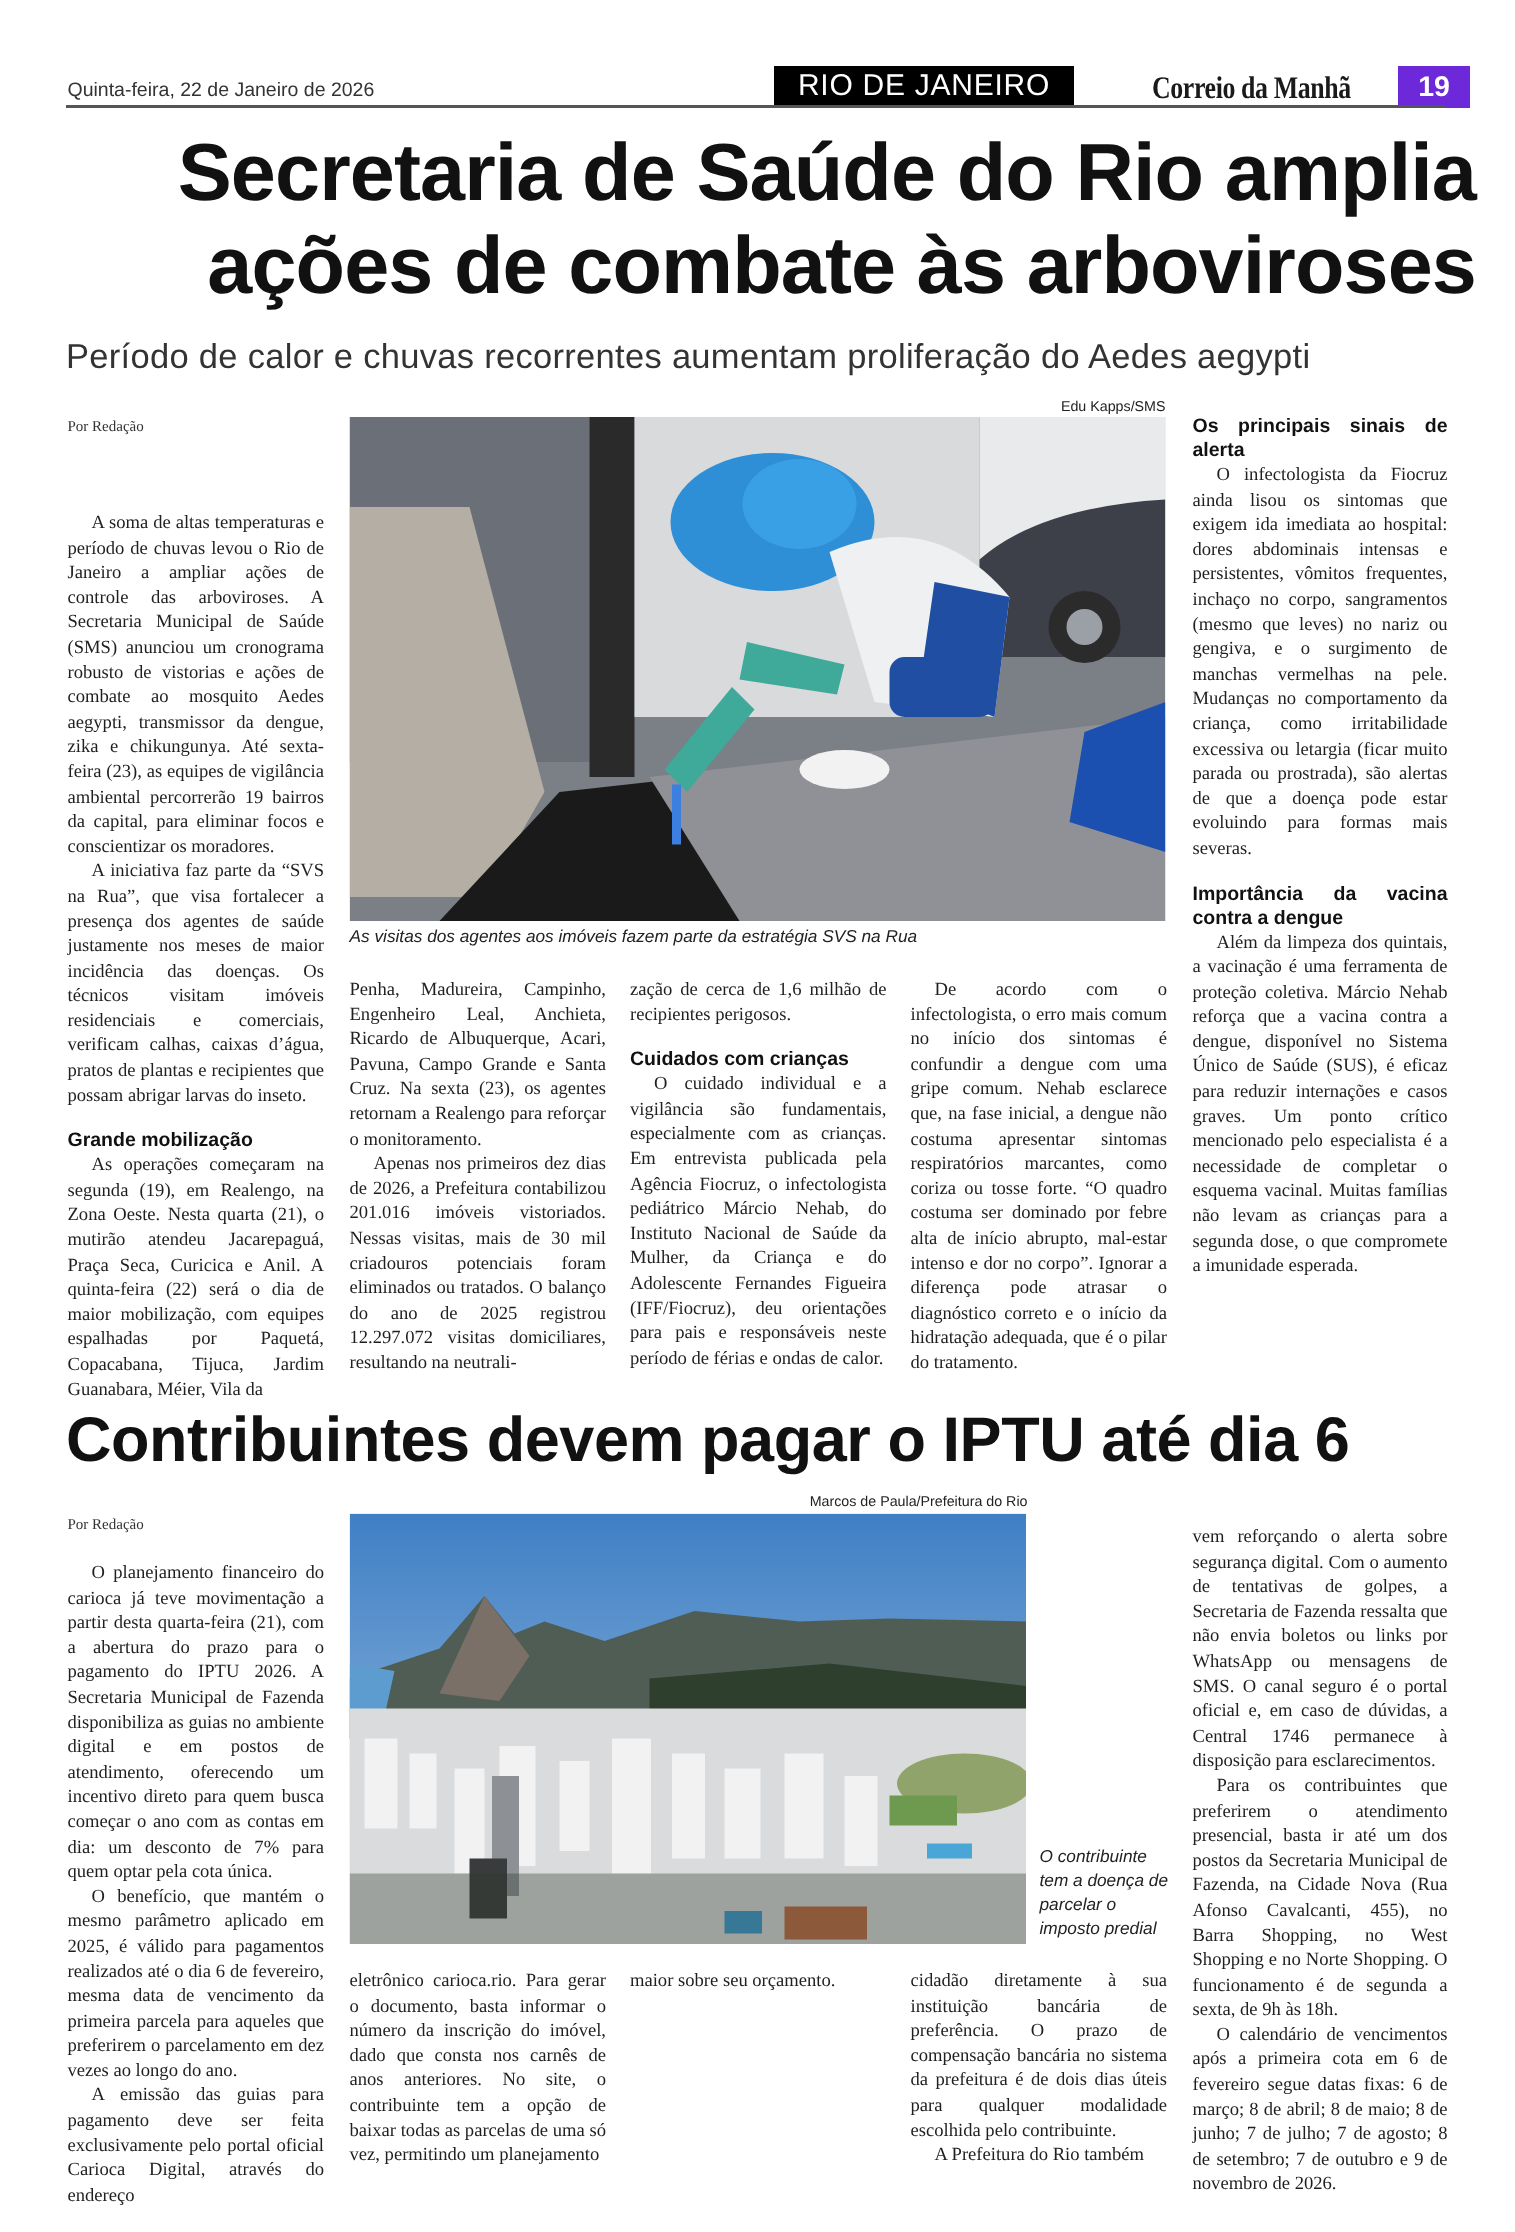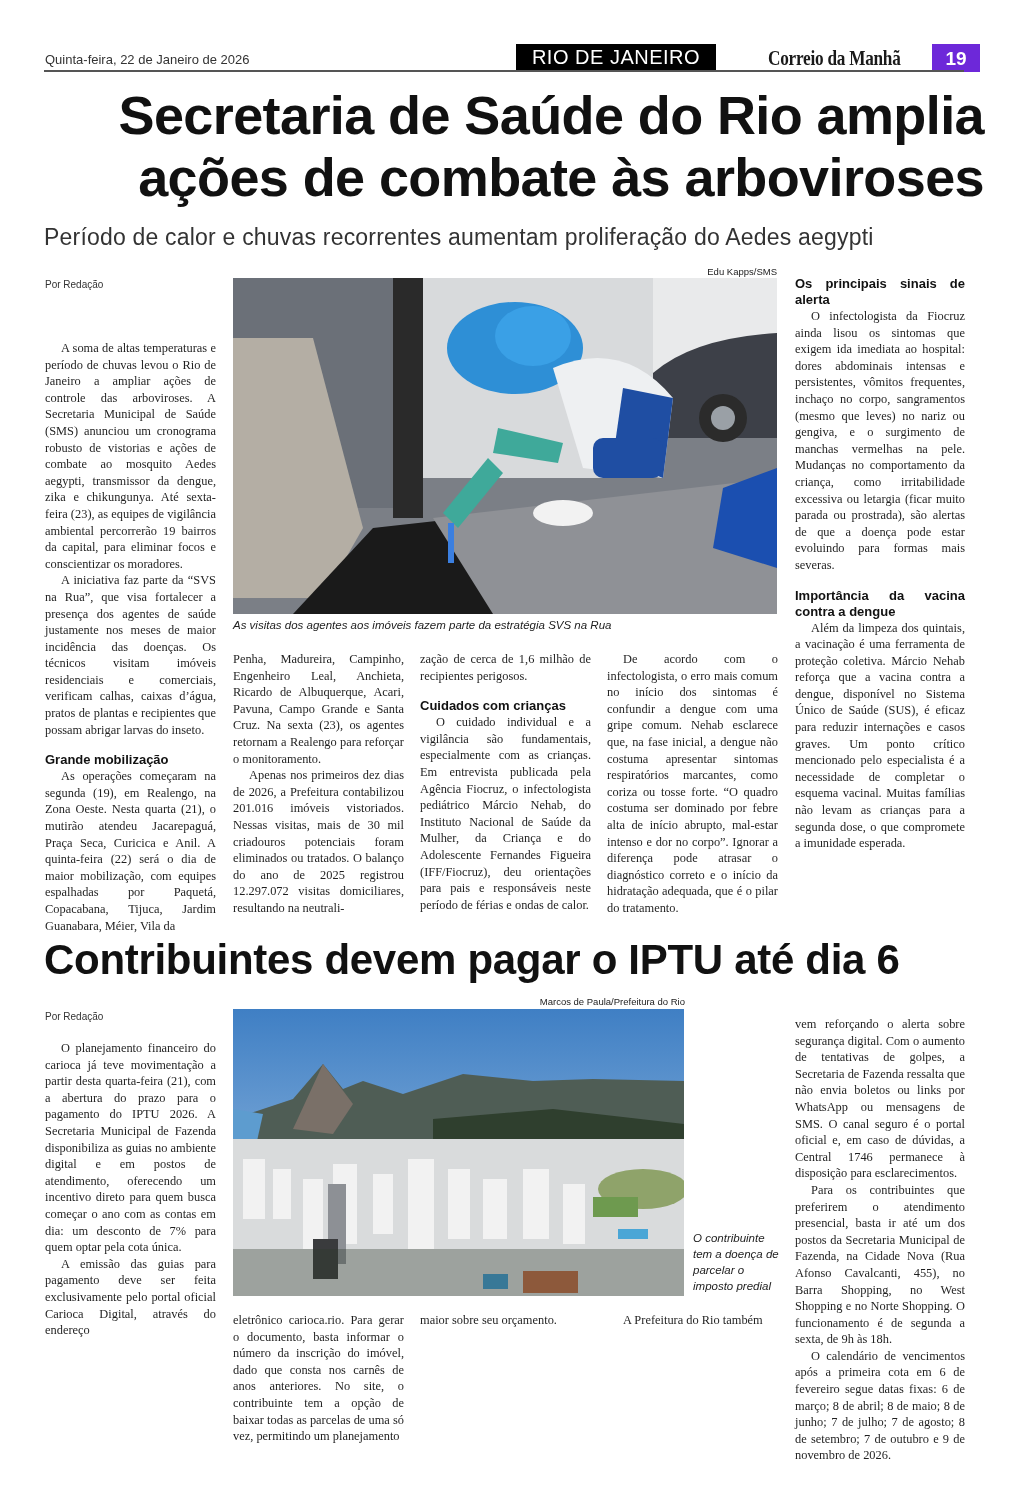--- a/index.html
+++ b/index.html
@@ -11,21 +11,21 @@
   .masthead-rule { left: 44px; top: 70px; width: 920px; height: 2px; background: #555; }
   .section-label { left: 516px; top: 44px; width: 200px; height: 26px; background: #000; color: #fff;
      font-family: "Liberation Sans", sans-serif; font-size: 20px; text-align: center; line-height: 27px; letter-spacing: 0.5px; }
   .paper-name { left: 768px; top: 46px; font-family: "Liberation Serif", serif; font-weight: bold; font-size: 21px; transform: scaleX(0.82); transform-origin: left; letter-spacing: -0.3px; }
   .page-number { left: 932px; top: 44px; width: 48px; height: 28px; background: #6d28d9; color: #fff;
      font-family: "Liberation Sans", sans-serif; font-weight: bold; font-size: 19px; text-align: center; line-height: 29px; }
 
   .headline { left: 44px; top: 84px; width: 940px; font-family: "Liberation Sans", sans-serif; font-size: 54px; line-height: 62px; letter-spacing: -0.6px; color: #111; text-align: right; }
   .subhead { left: 44px; top: 224px; font-family: "Liberation Sans", sans-serif; font-size: 23px; color: #333; letter-spacing: 0.2px; }
 
-  .byline { font-family: Liberation Sans, sans-serif; font-size: 10px; color: #333; }
+  .byline { font-family: Liberation Serif, serif; font-size: 10px; color: #333; }
   .credit { font-family: "Liberation Sans", sans-serif; font-size: 9.5px; color: #222; text-align: right; }
   .caption { font-family: "Liberation Sans", sans-serif; font-style: italic; font-size: 11.5px; color: #222; }
 
   .col { font-family: "Liberation Serif", serif; font-size: 12.4px; line-height: 16.6px; text-align: justify; hyphens: auto; color: #1f1f1f; }
   .col p { text-indent: 16px; }
   .col p.noind { text-indent: 0; }
   .col h3 { font-family: "Liberation Sans", sans-serif; font-weight: bold; font-size: 13px; line-height: 16px; margin-top: 14px; color: #111; text-indent: 0; }
   .col h3.first { margin-top: 0; }
 
   .photo { overflow: hidden; }
@@ -141,32 +141,34 @@
     <rect x="385" y="220" width="30" height="10" fill="#4aa6d6"></rect>
     <rect x="290" y="262" width="55" height="22" fill="#c06a44"></rect>
     <rect x="250" y="265" width="25" height="15" fill="#3e9ad2"></rect>
     <rect x="0" y="240" width="451" height="47" fill="#2f3a2c" opacity="0.35"></rect>
   </svg>
 </div>
 <div class="abs caption" style="left:693px;top:1230px;width:90px;line-height:16px;">O contribuinte tem a doença de parcelar o imposto predial</div>
 
 <div class="abs col" style="left:45px;top:1040px;width:171px;">
   <p>O planejamento financeiro do carioca já teve movimentação a partir desta quarta-feira (21), com a abertura do prazo para o pagamento do IPTU 2026. A Secretaria Municipal de Fazenda disponibiliza as guias no ambiente digital e em postos de atendimento, oferecendo um incentivo direto para quem busca começar o ano com as contas em dia: um desconto de 7% para quem optar pela cota única.</p>
+  <p>O benefício, que mantém o mesmo parâmetro aplicado em 2025, é válido para pagamentos realizados até o dia 6 de fevereiro, mesma data de vencimento da primeira parcela para aqueles que preferirem o parcelamento em dez vezes ao longo do ano.</p>
   <p>A emissão das guias para pagamento deve ser feita exclusivamente pelo portal oficial Carioca Digital, através do endereço</p>
 </div>
 
 <div class="abs col" style="left:233px;top:1312px;width:171px;">
   <p class="noind">eletrônico carioca.rio. Para gerar o documento, basta informar o número da inscrição do imóvel, dado que consta nos carnês de anos anteriores. No site, o contribuinte tem a opção de baixar todas as parcelas de uma só vez, permitindo um planejamento</p>
 </div>
 
 <div class="abs col" style="left:420px;top:1312px;width:171px;">
   <p class="noind">maior sobre seu orçamento.</p>
 </div>
 
 <div class="abs col" style="left:607px;top:1312px;width:171px;">
+  <p class="noind">cidadão diretamente à sua instituição bancária de preferência. O prazo de compensação bancária no sistema da prefeitura é de dois dias úteis para qualquer modalidade escolhida pelo contribuinte.</p>
   <p>A Prefeitura do Rio também</p>
 </div>
 
 <div class="abs col" style="left:795px;top:1004px;width:170px;margin-top:12px;">
   <p class="noind">vem reforçando o alerta sobre segurança digital. Com o aumento de tentativas de golpes, a Secretaria de Fazenda ressalta que não envia boletos ou links por WhatsApp ou mensagens de SMS. O canal seguro é o portal oficial e, em caso de dúvidas, a Central 1746 permanece à disposição para esclarecimentos.</p>
   <p>Para os contribuintes que preferirem o atendimento presencial, basta ir até um dos postos da Secretaria Municipal de Fazenda, na Cidade Nova (Rua Afonso Cavalcanti, 455), no Barra Shopping, no West Shopping e no Norte Shopping. O funcionamento é de segunda a sexta, de 9h às 18h.</p>
   <p>O calendário de vencimentos após a primeira cota em 6 de fevereiro segue datas fixas: 6 de março; 8 de abril; 8 de maio; 8 de junho; 7 de julho; 7 de agosto; 8 de setembro; 7 de outubro e 9 de novembro de 2026.</p>
 </div>
 
 </body></html>

